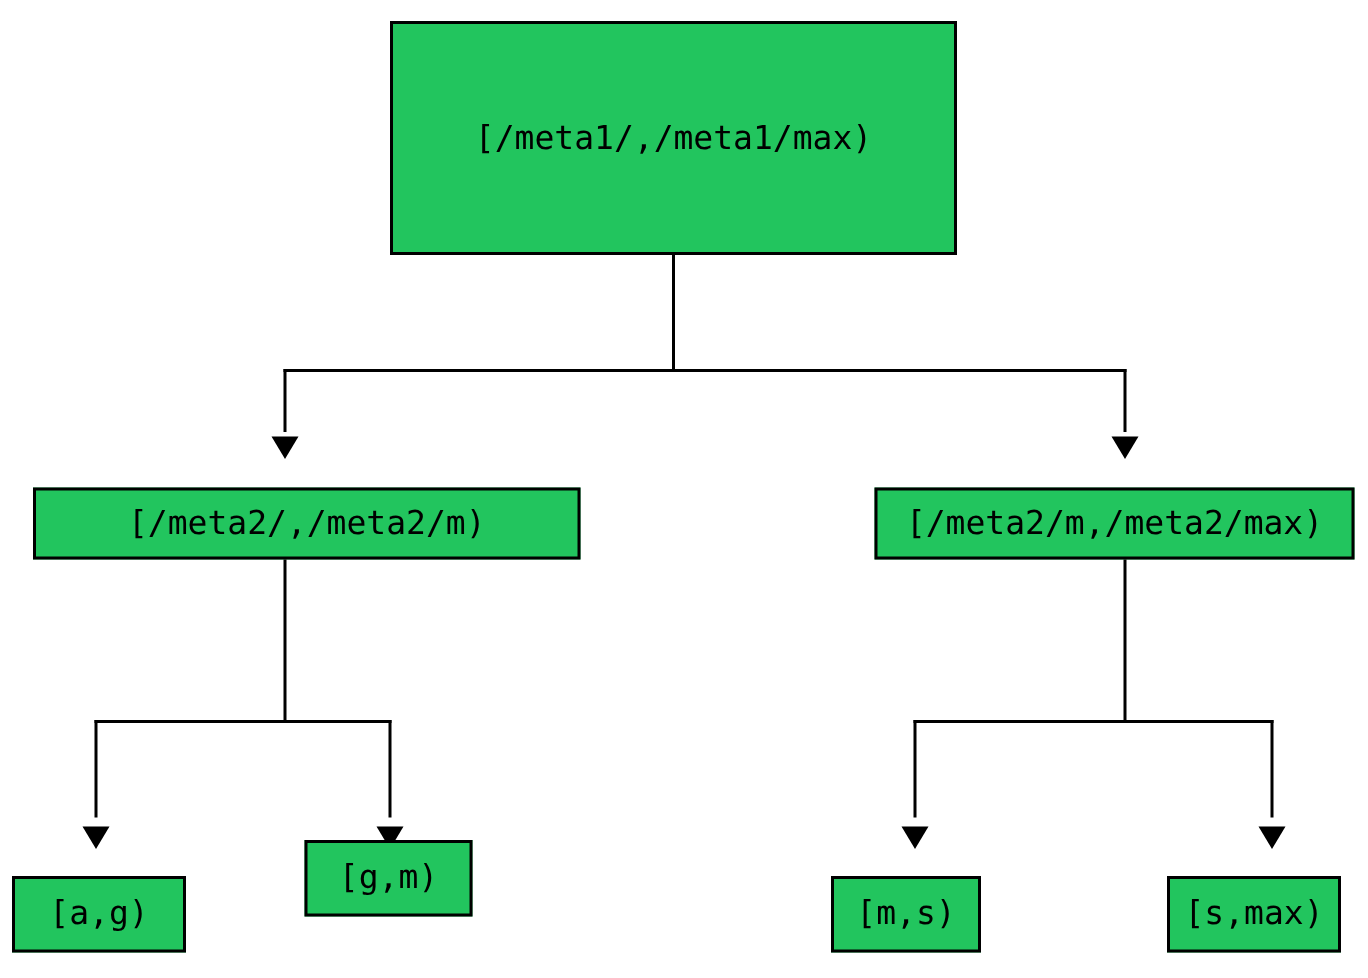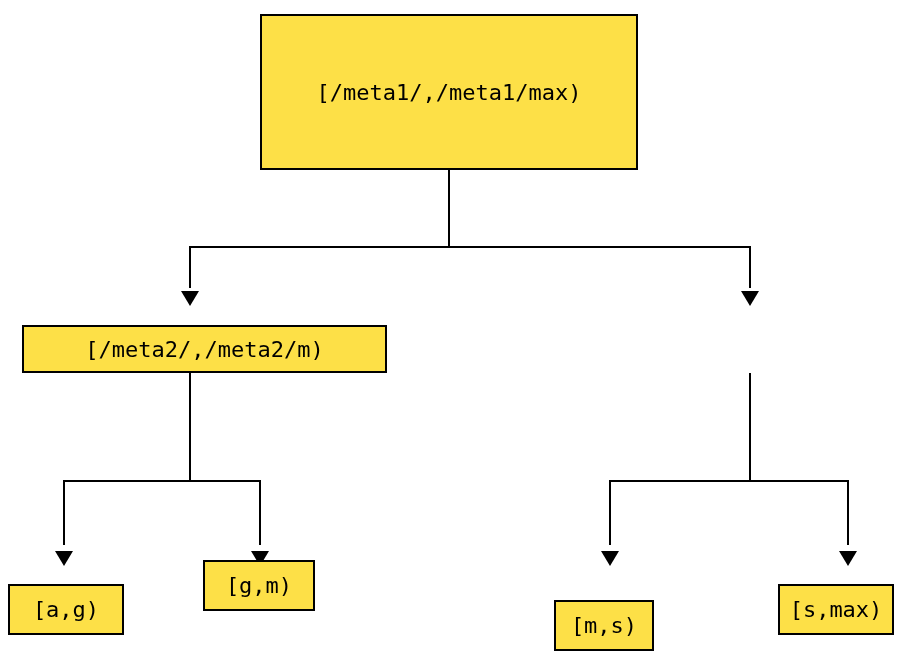--- a/index.html
+++ b/index.html
@@ -12,21 +12,21 @@
     width: 912px;
     height: 652px;
     background: #ffffff;
     font-family: "DejaVu Sans Mono", "Liberation Mono", monospace;
     overflow: hidden;
   }
   .node {
     position: absolute;
     box-sizing: border-box;
     border: 2px solid #000000;
-    background: #fde047;
+    background: #22c55e;
     display: flex;
     align-items: center;
     justify-content: center;
   }
   .node span {
     font-size: 22px;
     color: #000000;
     white-space: pre;
   }
   .line {
@@ -54,20 +54,23 @@
   <div class="line" style="left:448px; top:170px; width:2px; height:77px;"></div>
   <div class="line" style="left:189px; top:246px; width:562px; height:2px;"></div>
   <div class="line" style="left:189px; top:246px; width:2px; height:42px;"></div>
   <div class="line" style="left:749px; top:246px; width:2px; height:42px;"></div>
   <div class="arrow" style="left:181px; top:291px;"></div>
   <div class="arrow" style="left:741px; top:291px;"></div>
 
   <div class="node" style="left:22px; top:325px; width:365px; height:48px;">
     <span>[/meta2/,/meta2/m)</span>
   </div>
+  <div class="node" style="left:583px; top:325px; width:320px; height:48px;">
+    <span>[/meta2/m,/meta2/max)</span>
+  </div>
 
   <div class="line" style="left:189px; top:373px; width:2px; height:108px;"></div>
   <div class="line" style="left:63px; top:480px; width:198px; height:2px;"></div>
   <div class="line" style="left:63px; top:480px; width:2px; height:65px;"></div>
   <div class="line" style="left:259px; top:480px; width:2px; height:65px;"></div>
   <div class="arrow" style="left:55px; top:551px;"></div>
   <div class="arrow" style="left:251px; top:551px;"></div>
 
   <div class="line" style="left:749px; top:373px; width:2px; height:108px;"></div>
   <div class="line" style="left:609px; top:480px; width:240px; height:2px;"></div>
@@ -75,20 +78,20 @@
   <div class="line" style="left:847px; top:480px; width:2px; height:65px;"></div>
   <div class="arrow" style="left:601px; top:551px;"></div>
   <div class="arrow" style="left:839px; top:551px;"></div>
 
   <div class="node" style="left:8px; top:584px; width:116px; height:51px;">
     <span>[a,g)</span>
   </div>
   <div class="node" style="left:203px; top:560px; width:112px; height:51px;">
     <span>[g,m)</span>
   </div>
-  <div class="node" style="left:554px; top:584px; width:100px; height:51px;margin-top:16px;">
+  <div class="node" style="left:554px; top:584px; width:100px; height:51px;">
     <span>[m,s)</span>
   </div>
   <div class="node" style="left:778px; top:584px; width:116px; height:51px;">
     <span>[s,max)</span>
   </div>
 
 </div>
 
 </body></html>

